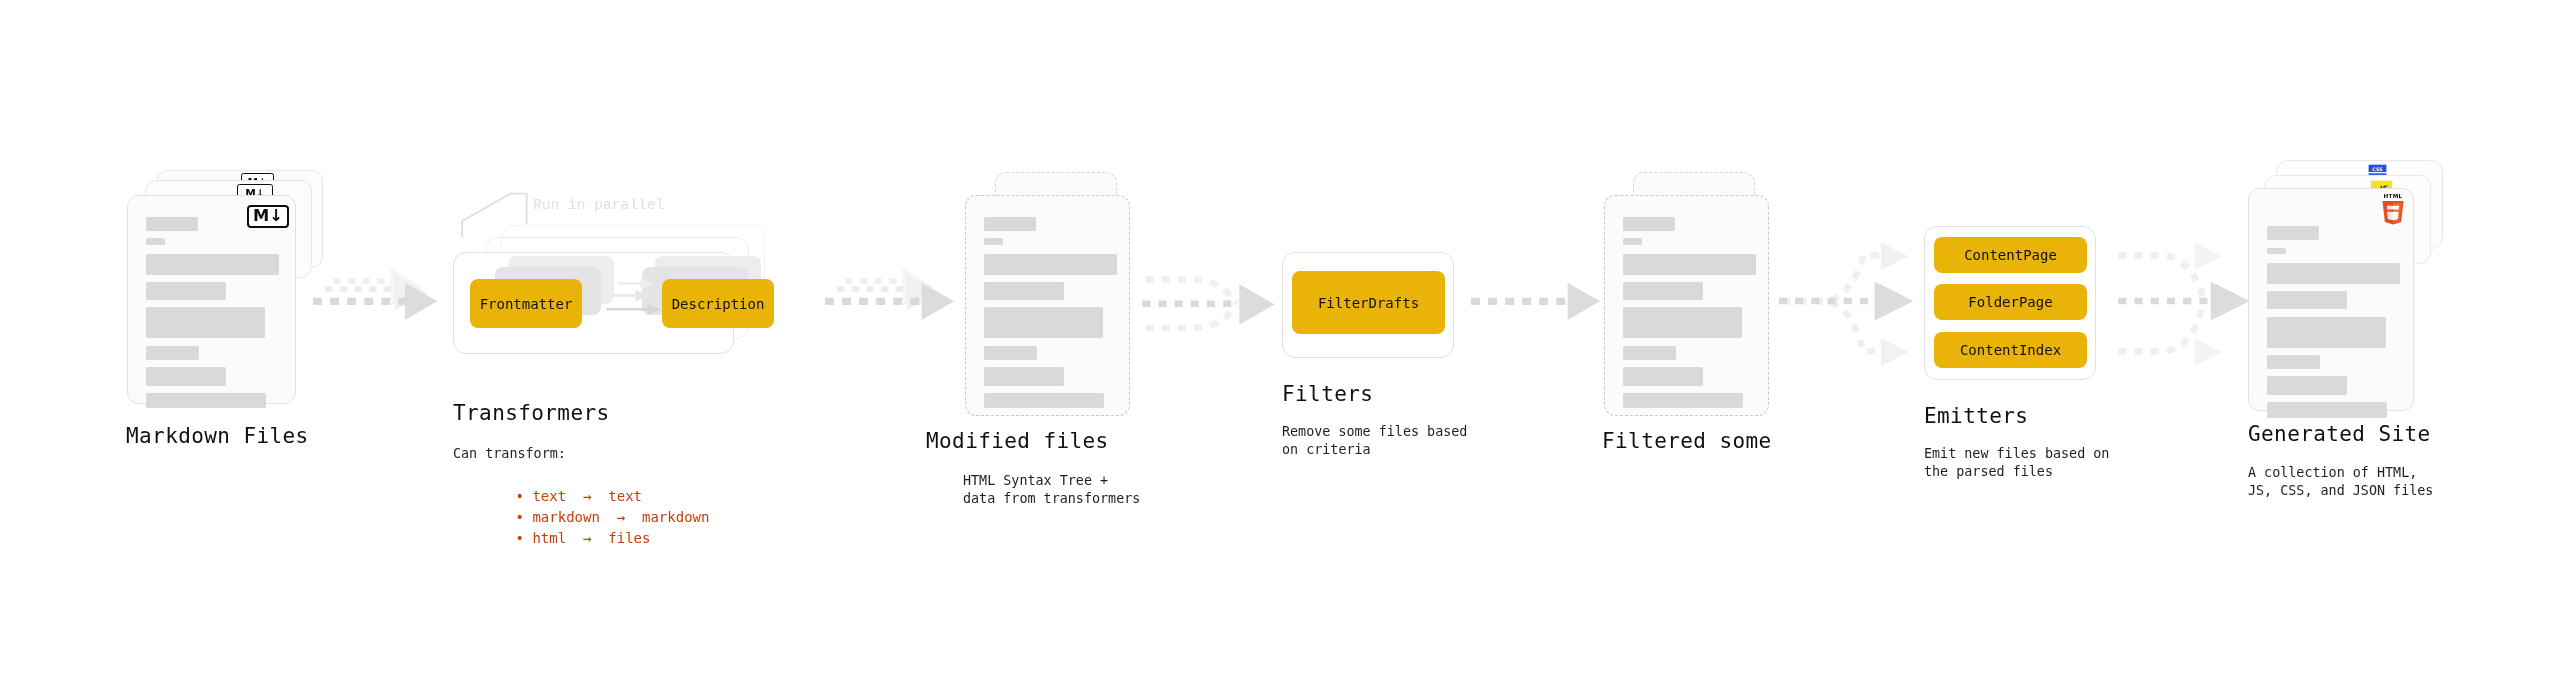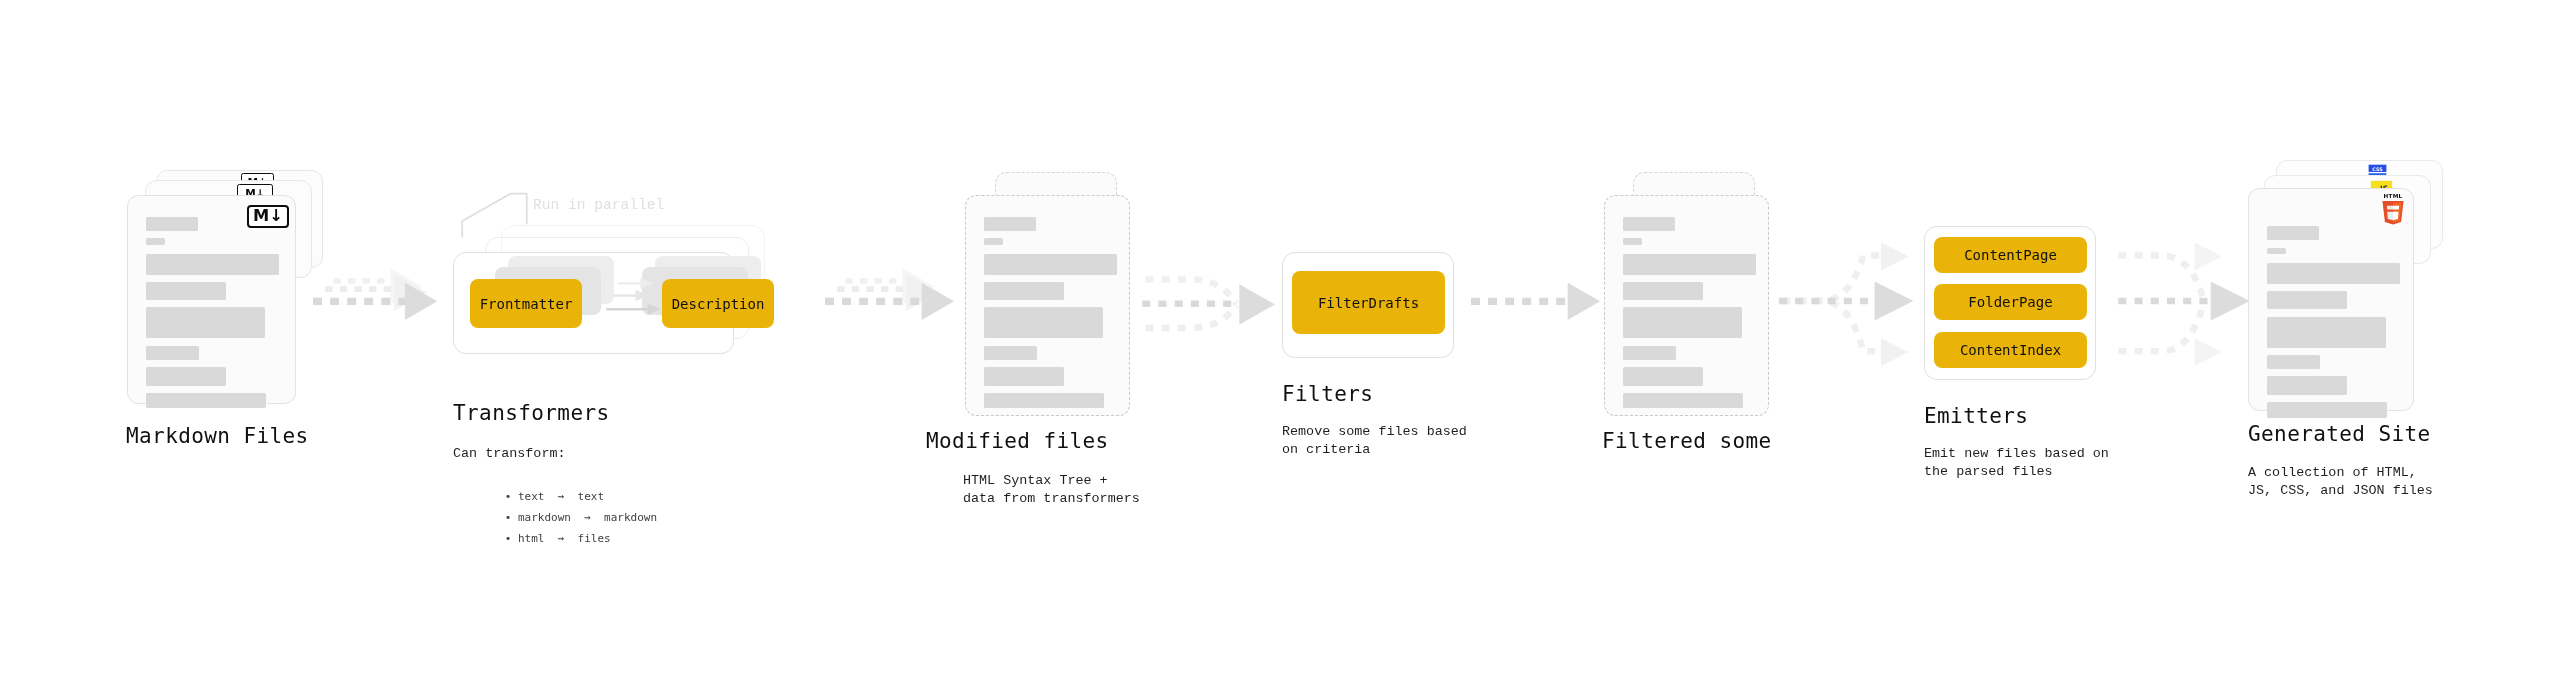--- a/index.html
+++ b/index.html
@@ -36,21 +36,20 @@
     letter-spacing:0.4px;
     color:#101010;
     white-space:nowrap;
   }
   .sub{
     position:absolute;
     font-size:13.4px;
     line-height:18px;
     color:#1f1f1f;
     white-space:pre;
-    font-family:Liberation Mono, monospace;
   }
 
   
   .chip{
     position:absolute;
     background:#eab308;
     border-radius:8.1px;
     display:flex;align-items:center;justify-content:center;
     font-size:14px;
     color:#111;
@@ -80,21 +79,21 @@
     display:flex;align-items:center;justify-content:center;
     font-family:"DejaVu Sans","Liberation Sans",sans-serif;
     font-weight:bold;font-size:16.3px;color:#0d0d0d;line-height:1;
   }
   .mdicon.sm .bx{border-width:1.6px;font-size:10.6px;border-radius:2.4px;}
 
   .runlabel{
     position:absolute;font-size:14.6px;color:#e0e0e0;white-space:nowrap;font-family:Liberation Mono, monospace;
   }
 
-  .note{position:absolute;font-size:11px;line-height:21px;color:#404040;white-space:pre;}
+  .note{position:absolute;font-size:14px;line-height:21px;color:#c2410c;white-space:pre;}
 </style>
 </head>
 <body>
 
 <div id="stage">
 
   <div class="abs">
 
     <div class="card" style="left:156px;top:170px;width:167px;height:98px;background:#fcfcfc;border-color:#e7e7e7;"></div>
     <div class="mdicon sm" style="left:241px;top:173px;width:32.5px;height:18px;">

